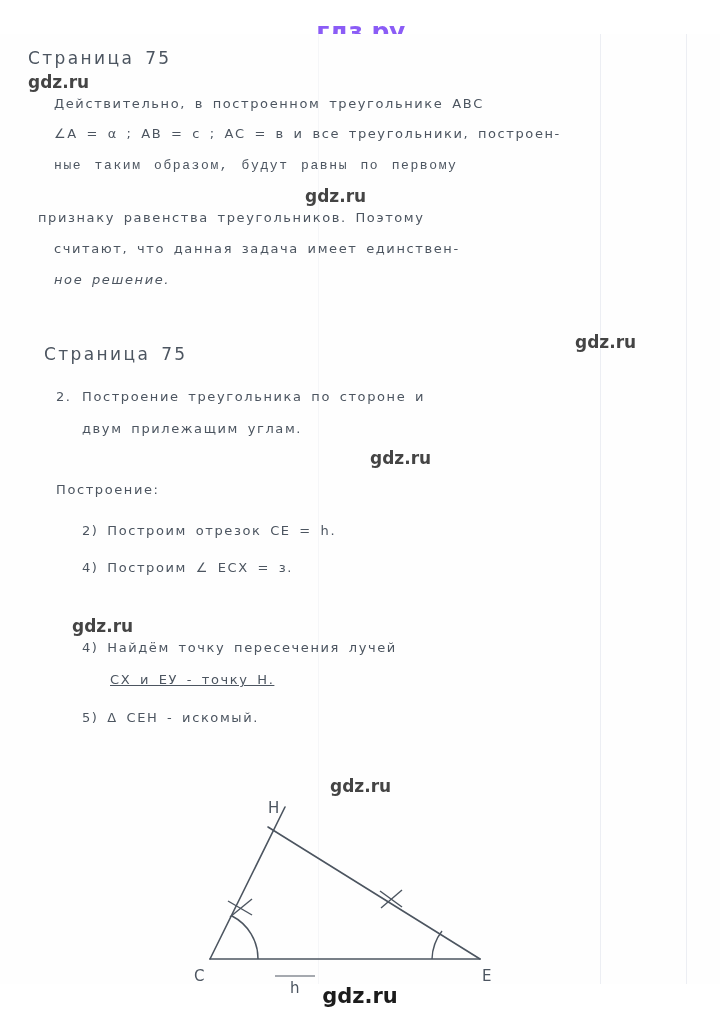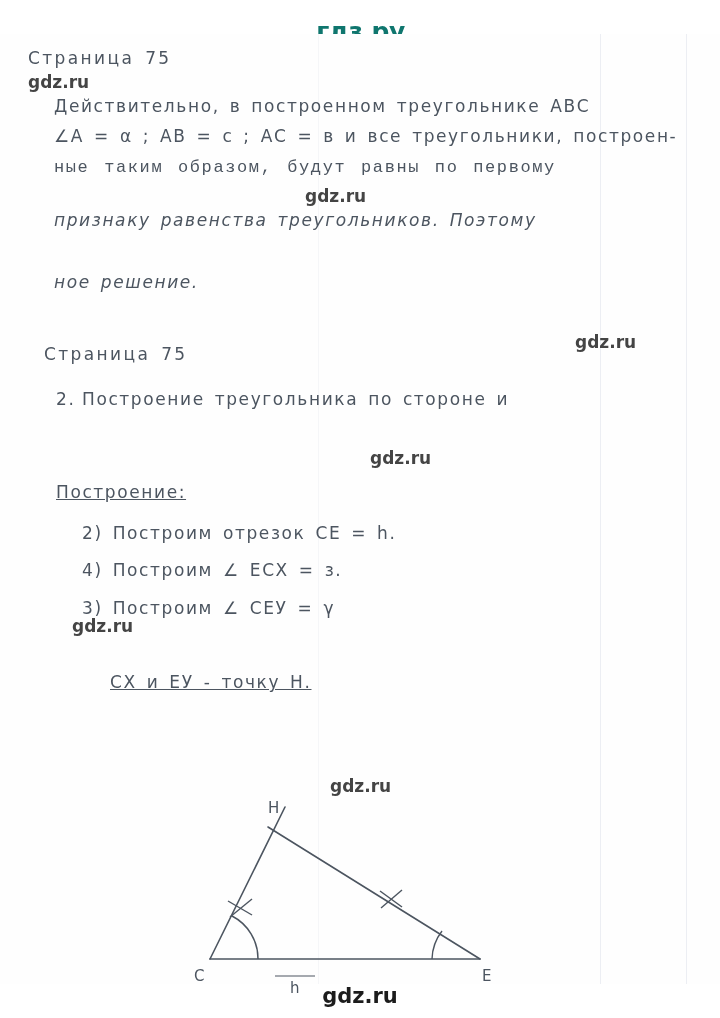--- a/index.html
+++ b/index.html
@@ -25,21 +25,21 @@
     background: #ffffff;
     border-bottom: 3px solid #1a1a1a;
     display: flex;
     align-items: center;
     justify-content: center;
   }
   .top-logo .logo-text {
     font-family: "DejaVu Sans", sans-serif;
     font-size: 25px;
     font-weight: bold;
-    color: #0f766e;
+    color: #8b5cf6;
     letter-spacing: -0.5px;
     margin-top: 28px;
   }
 
   
   .sheet {
     position: absolute;
     top: 34px;
     left: 0;
     width: 720px;
@@ -61,21 +61,21 @@
   
   .hw {
     position: absolute;
     font-family: "DejaVu Sans", sans-serif;
     color: #4c5560;
     white-space: nowrap;
     letter-spacing: 1.6px;
     word-spacing: 3px;
   }
   .hw.big {
-    font-size: 17px;
+    font-size: 13px;
   }
   .hw.head {
     font-size: 17px;
     letter-spacing: 2.4px;
   }
 
   
   .wm {
     position: absolute;
     font-family: "DejaVu Sans", sans-serif;
@@ -130,41 +130,44 @@
   <div class="hw head" style="left:28px; top:14px;">Страница 75</div>
 
   <div class="wm" style="left:28px; top:38px;">gdz.ru</div>
 
   <div class="hw big" style="left:54px; top:62px;">Действительно, в построенном треугольнике АВС</div>
   <div class="hw big" style="left:54px; top:92px;text-align:right;">∠А = α ;  АВ = с ;  АС = в  и все треугольники, построен-</div>
   <div class="hw big" style="left:54px; top:124px;font-family:Liberation Mono, monospace;">ные таким образом, будут равны по первому</div>
 
   <div class="wm" style="left:305px; top:152px;">gdz.ru</div>
 
-  <div class="hw big" style="left:54px; top:176px;font-style:italic;">признаку равенства треугольников. Поэтому</div>
+  <div class="hw big" style="left:38px; top:176px;">признаку равенства треугольников. Поэтому</div>
+  <div class="hw big" style="left:54px; top:207px;">считают, что данная задача имеет единствен-</div>
   <div class="hw big" style="left:54px; top:238px;font-style:italic;">ное решение.</div>
 
   <div class="wm" style="left:575px; top:298px;">gdz.ru</div>
 
   <div class="hw head" style="left:44px; top:310px;">Страница 75</div>
 
   <div class="hw big" style="left:56px; top:355px;">2.</div>
   <div class="hw big" style="left:82px; top:355px;">Построение  треугольника  по  стороне  и</div>
+  <div class="hw big" style="left:82px; top:387px;">двум  прилежащим  углам.</div>
 
   <div class="wm" style="left:370px; top:414px;">gdz.ru</div>
 
-  <div class="hw big" style="left:56px; top:448px;text-decoration:underline;">Построение:</div>
+  <div class="hw big" style="left:56px; top:448px;">Построение:</div>
 
   <div class="hw big" style="left:82px; top:489px;">2)  Построим  отрезок  СЕ = h.</div>
   <div class="hw big" style="left:82px; top:526px;">4)  Построим  ∠ ЕСХ = з.</div>
-  <div class="hw big" style="left:82px; top:564px;">3)  Построим  ∠ СЕУ = γ</div>
 
   <div class="wm" style="left:72px; top:582px;">gdz.ru</div>
 
+  <div class="hw big" style="left:82px; top:606px;">4)  Найдём  точку  пересечения  лучей</div>
   <div class="hw big" style="left:110px; top:638px;text-decoration:underline;">СХ и ЕУ - точку Н.</div>
+  <div class="hw big" style="left:82px; top:676px;">5) Δ СЕН - искомый.</div>
 
   <div class="wm" style="left:330px; top:742px;">gdz.ru</div>
 
   <div class="figure">
     <svg width="360" height="220" viewBox="0 0 360 220">
 
       <line x1="30" y1="180" x2="300" y2="180" stroke="#4c5560" stroke-width="1.6" stroke-linecap="round"></line>
 
       <line x1="30" y1="180" x2="105" y2="28" stroke="#4c5560" stroke-width="1.6" stroke-linecap="round"></line>
 

